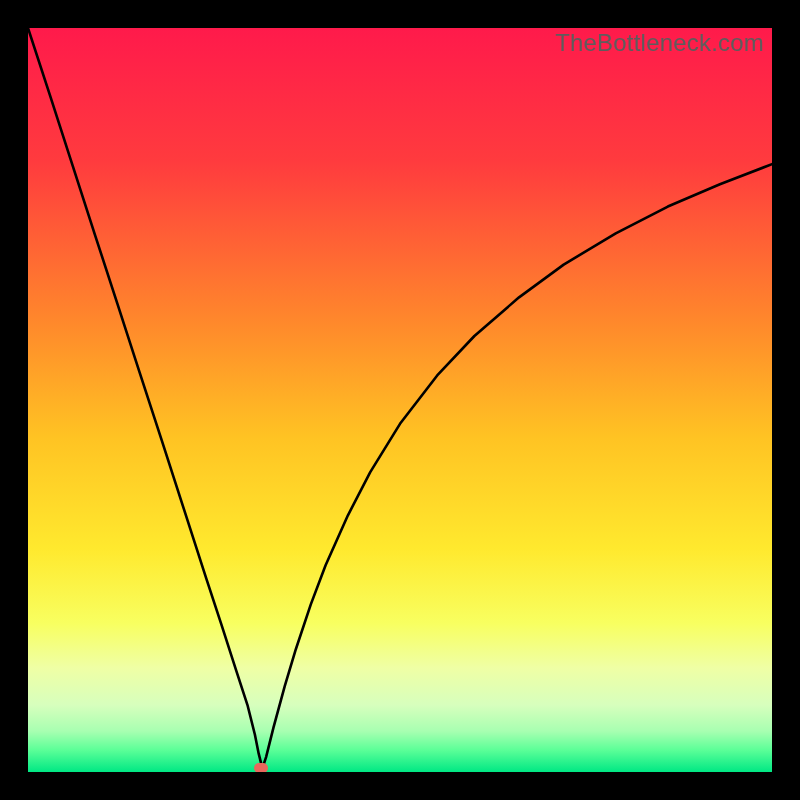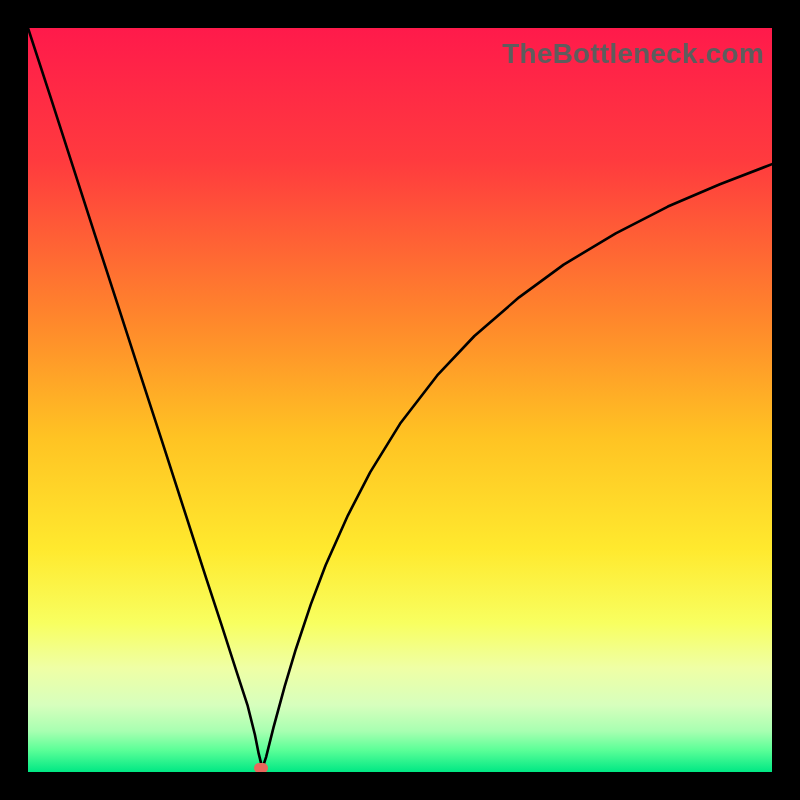--- a/index.html
+++ b/index.html
@@ -37,26 +37,26 @@
   }
   svg.curve {
     position: absolute;
     top: 0;
     left: 0;
     width: 100%;
     height: 100%;
   }
   .watermark {
     position: absolute;
-    top: 10px;
+    top: 1px;
     right: 8px;
     color: #5d5d5d;
-    font-size: 28px;
+    font-size: 24px;
     letter-spacing: 0.2px;
-    font-weight: 700;
+    font-weight: 400;
   }
   .marker {
     position: absolute;
     width: 14px;
     height: 10px;
     border-radius: 5px;
     transform: translate(-50%, -50%);
   }
 </style>
 </head>

